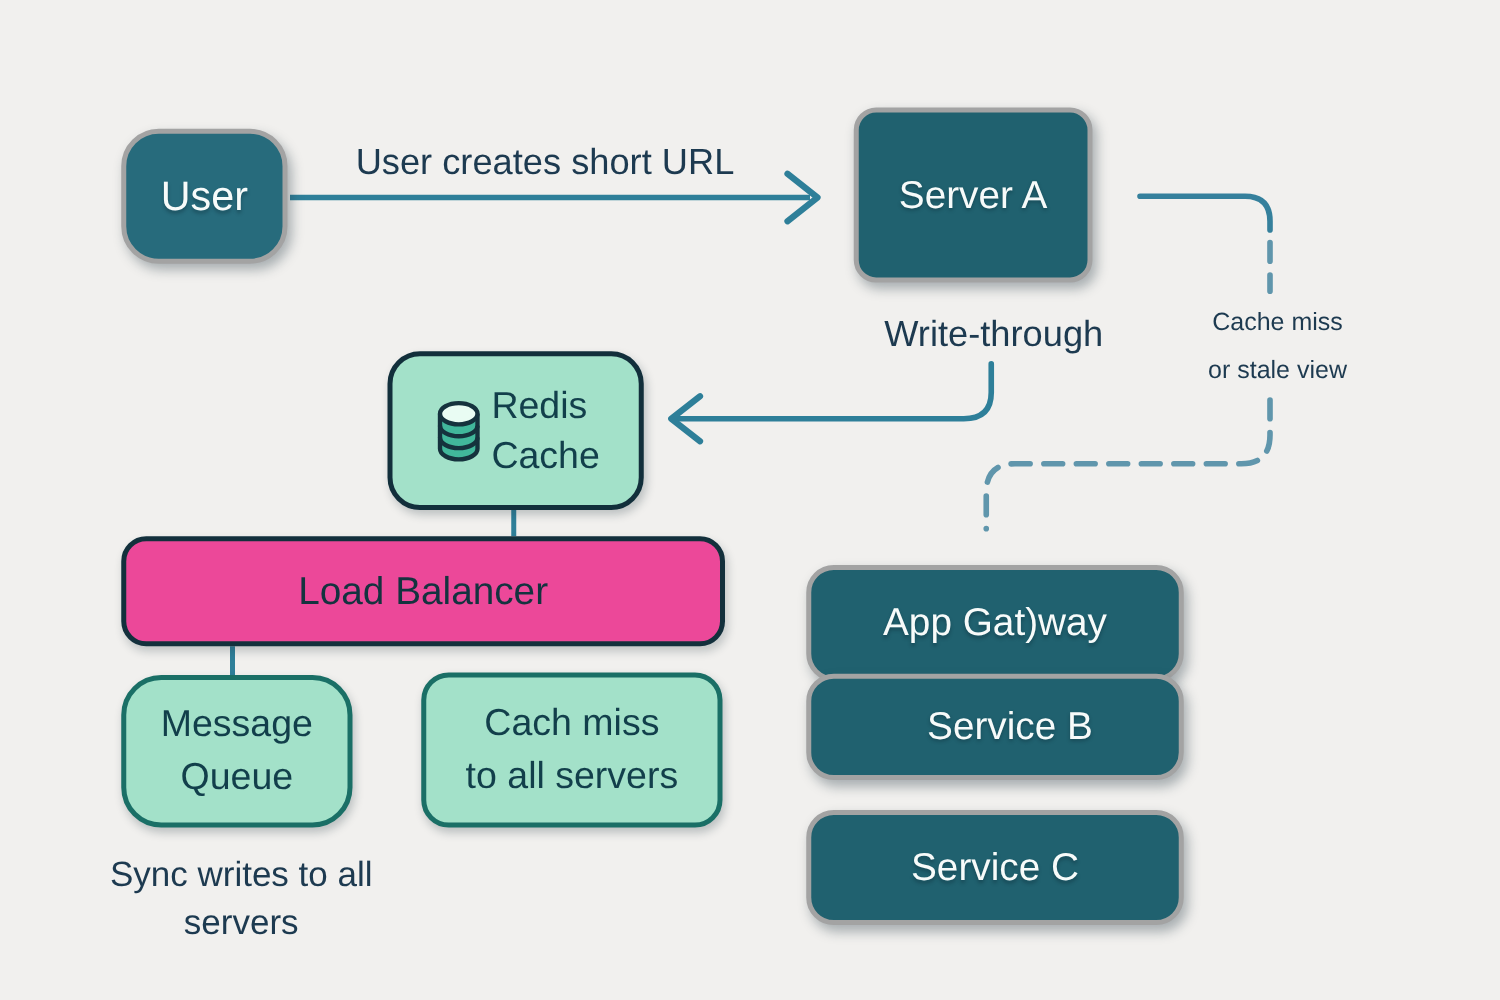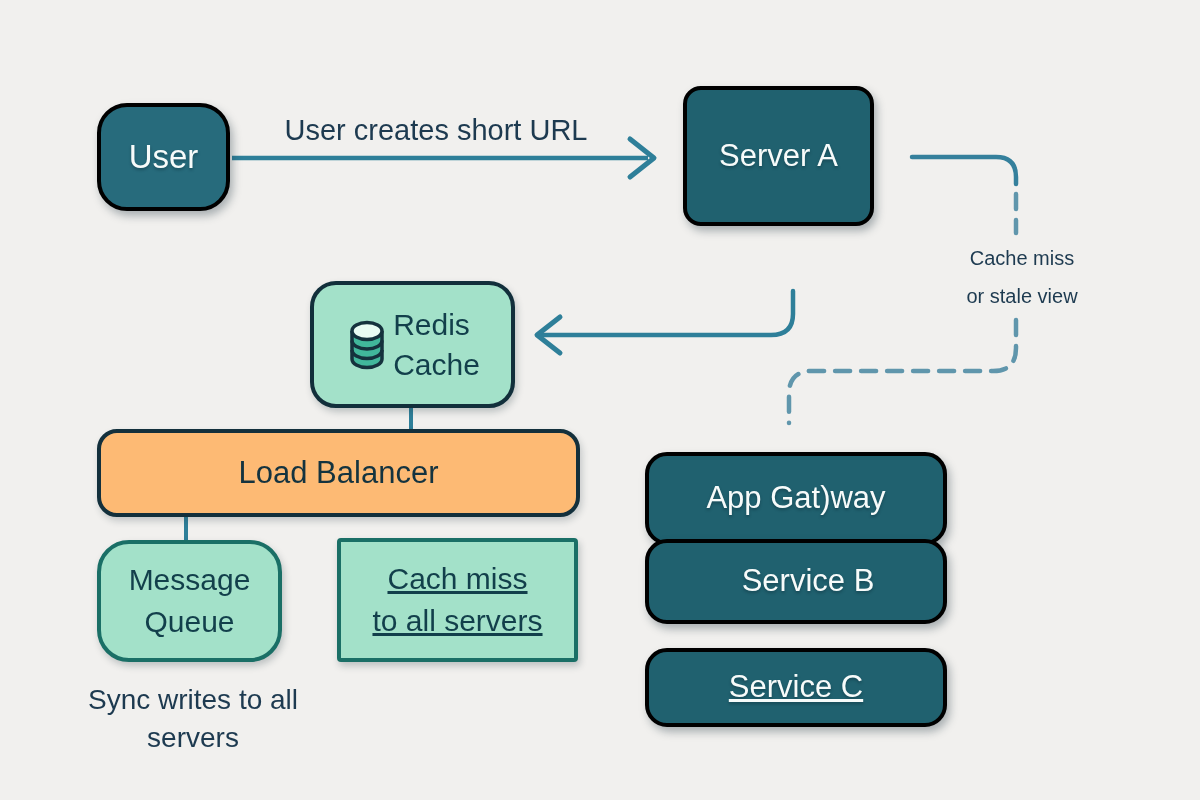--- a/index.html
+++ b/index.html
@@ -27,42 +27,42 @@
     display: flex;
     align-items: center;
     justify-content: center;
     text-align: center;
     white-space: pre-line;
     line-height: 1.3;
   }
 
   .node.dark {
     background: #20616f;
-    border: 4px solid #000000;
+    border: 4px solid #a3a3a3;
     color: #f7fbfa;
     font-size: 31px;
     font-weight: 500;
     text-shadow: 0 2px 3px rgba(8, 30, 40, 0.35);
     box-shadow: 3px 5px 9px rgba(35, 55, 65, 0.35);
   }
 
   .node.user { background: #276b7c; font-size: 33px; }
 
   .node.mint {
     background: #a3e1c9;
     color: #123f4b;
     font-size: 30px;
     font-weight: 500;
     box-shadow: 2px 4px 7px rgba(35, 55, 65, 0.25);
   }
   .node.mint.navy-border { border: 4px solid #122f3b; }
   .node.mint.teal-border { border: 4px solid #1a6f66; }
 
   .node.light {
-    background: #fdba74;
+    background: #ec4899;
     border: 4px solid #13303c;
     color: #14333f;
     font-size: 31px;
     font-weight: 500;
     box-shadow: 2px 4px 7px rgba(35, 55, 65, 0.22);
   }
 
   .redis-inner {
     display: flex;
     align-items: center;
@@ -131,39 +131,40 @@
 
   <div class="node light" style="left:97px; top:429px; width:483px; height:88px; border-radius:20px;">
     <span>Load Balancer</span>
   </div>
 
   <div class="node mint teal-border" style="left:97px; top:540px; width:185px; height:122px; border-radius:32px; line-height:42px;">
     <span>Message
 Queue</span>
   </div>
 
-  <div class="node mint teal-border" style="left:337px; top:538px; width:241px; height:124px; border-radius:4px; line-height:42px;text-decoration:underline;">
+  <div class="node mint teal-border" style="left:337px; top:538px; width:241px; height:124px; border-radius:22px; line-height:42px;">
     <span>Cach miss
 to all servers</span>
   </div>
 
   <div class="node dark" style="left:645px; top:425px; width:302px; height:93px; border-radius:22px;margin-top:27px;">
     <span>App Gat)way</span>
   </div>
 
   <div class="node dark" style="left:645px; top:539px; width:302px; height:85px; border-radius:22px;padding-left:24px;">
     <span>Service B</span>
   </div>
 
-  <div class="node dark" style="left:645px; top:648px; width:302px; height:79px; border-radius:22px;text-decoration:underline;">
+  <div class="node dark" style="left:645px; top:648px; width:302px; height:92px; border-radius:22px;">
     <span>Service C</span>
   </div>
 
   <div class="edge-label" style="left:216px; top:111px; width:440px;">User creates short URL</div>
 
+  <div class="edge-label" style="left:645px; top:249px; width:300px;">Write-through</div>
 
   <div class="edge-label" style="left:902px; top:239px; width:240px; font-size:20px;">Cache miss
 or stale view</div>
 
   <div class="annotation" style="left:43px; top:681px; width:300px;">Sync writes to all
 servers</div>
 
 
 </div>
 

